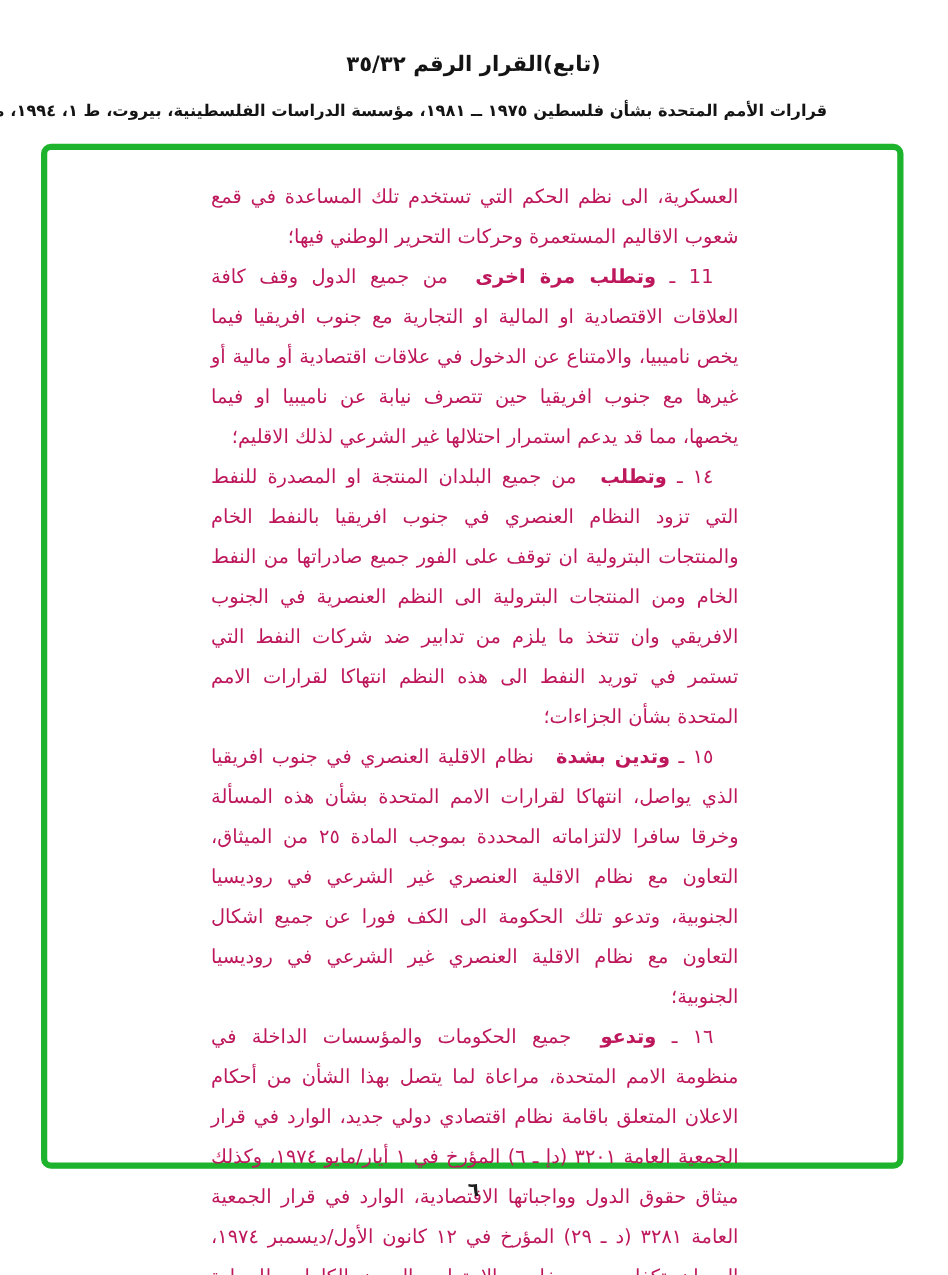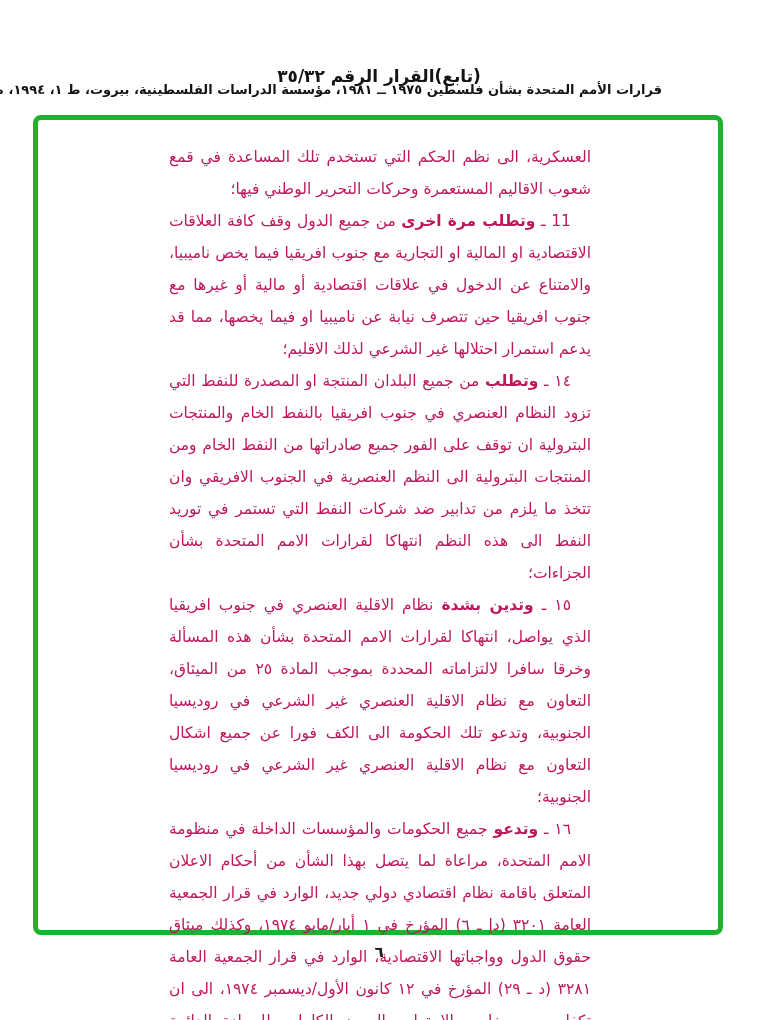--- a/index.html
+++ b/index.html
@@ -19,21 +19,20 @@
     position: absolute;
     top: 42px;
     left: 0;
     width: 758px;
     text-align: center;
     direction: rtl;
     font-size: 17px;
     font-weight: bold;
     letter-spacing: 0.5px;
     color: #141414;
-    margin-top: 24px;
   }
   .header-source {
     position: absolute;
     top: 82px;
     left: 0;
     width: 662px;
     text-align: center;
     direction: rtl;
     font-size: 13px;
     font-weight: bold;
@@ -64,20 +63,21 @@
   }
   .document-text p {
     margin: 0;
     padding: 0;
   }
   .document-text p.indent {
     text-indent: 20px;
   }
   .document-text span.b {
     font-weight: bold;
+    margin-left: 11px;
   }
   .page-number {
     position: absolute;
     top: 943px;
     left: 0;
     width: 758px;
     text-align: center;
     font-size: 15px;
     font-weight: bold;
     color: #1c1c1c;

